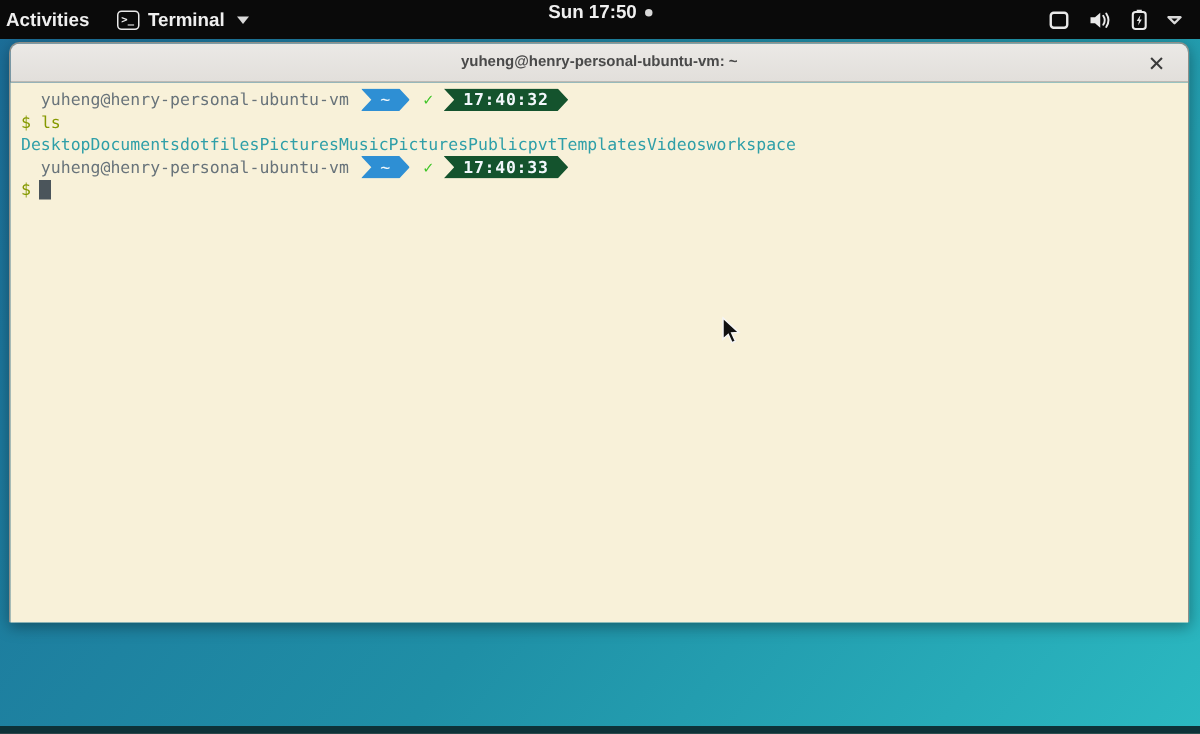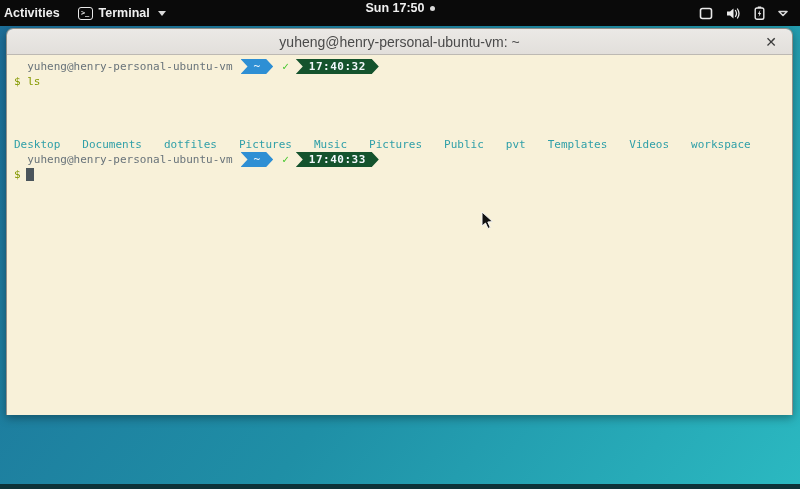--- a/index.html
+++ b/index.html
@@ -32,38 +32,38 @@
     padding-right:12px; z-index:2; }
   .sysicon { display:inline-flex; align-items:center; }
 
   
   .window { position:absolute; left:6px; top:28px; width:787px; height:387px;
     border-radius:7px 7px 0 0; box-shadow:0 3px 10px rgba(0,0,0,.35); z-index:10;
     display:flex; flex-direction:column; border:1px solid #8f8f89; border-bottom:none; }
   .titlebar { height:26px; background:linear-gradient(#ebe9e6,#e2dfdb);
     border-bottom:1px solid #bdb9b3; border-radius:6px 6px 0 0; position:relative;
     display:flex; align-items:center; justify-content:center; }
-  .title-text { font-size:14px; font-weight:normal; color:#4a4a4a; }
+  .title-text { font-size:10px; font-weight:bold; color:#4a4a4a; }
   .close-btn { position:absolute; right:10px; top:0; height:26px; width:22px;
     display:flex; align-items:center; justify-content:center; color:#3a3a3a;
     font-size:14px; font-weight:bold; cursor:default; }
   .term-body { flex:1; background:#f8f1d9; padding:4px 0 0 7px; overflow:hidden;
     font-family:"DejaVu Sans Mono","Liberation Mono",monospace; font-size:11px;
     line-height:15px; color:#68737a; }
 
   .trow { display:flex; align-items:center; height:15px; white-space:pre; }
   .seg { display:inline-flex; align-items:center; height:15px; color:#f2f8fc;
     padding:0 13px;
     clip-path:polygon(0 0,calc(100% - 7px) 0,100% 50%,calc(100% - 7px) 100%,0 100%,7px 50%); }
   .seg-path { background:#2e8fd4; margin-left:8px; }
   .seg-time { background:#14532d; font-weight:bold; letter-spacing:.5px; }
   .check { color:#3fc527; font-weight:bold; margin:0 7px 0 9px; }
   .prompt-char { color:#859900; }
   .cmd-text { color:#859900; }
-  .ls-row { display:flex; gap:22px; color:#2f9fa8; height:15px; align-items:center;margin-top:48px; }
+  .ls-row { display:flex; gap:0; color:#2f9fa8; height:15px; align-items:center; }
   .cursor-block { display:inline-block; width:8px; height:13px; background:#4b555b;
     margin-left:5px; vertical-align:middle; }
 
   
   .mouse { position:absolute; left:481px; top:211px; z-index:40; }
 </style>
 </head>
 <body>
 
 <div class="stage">

